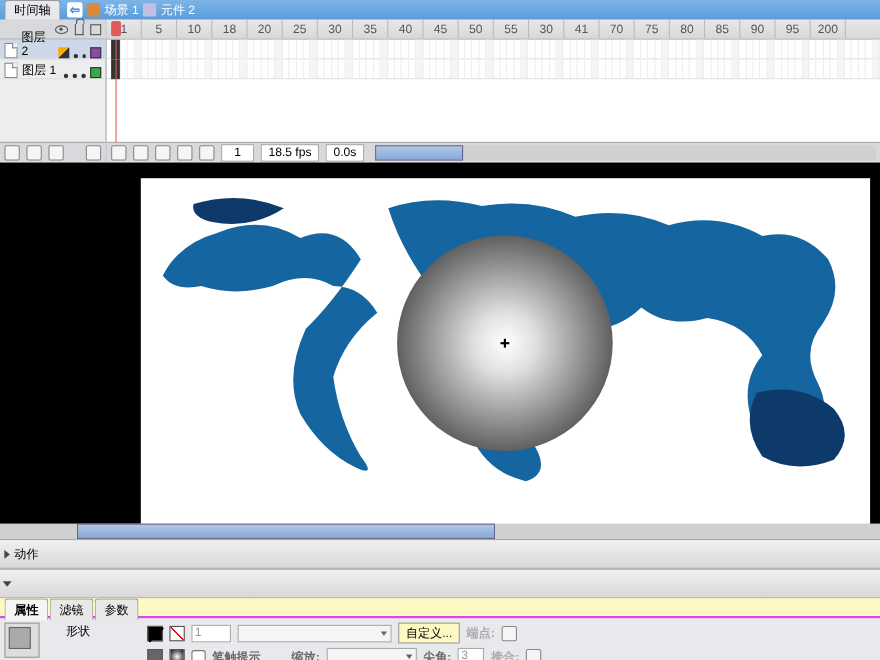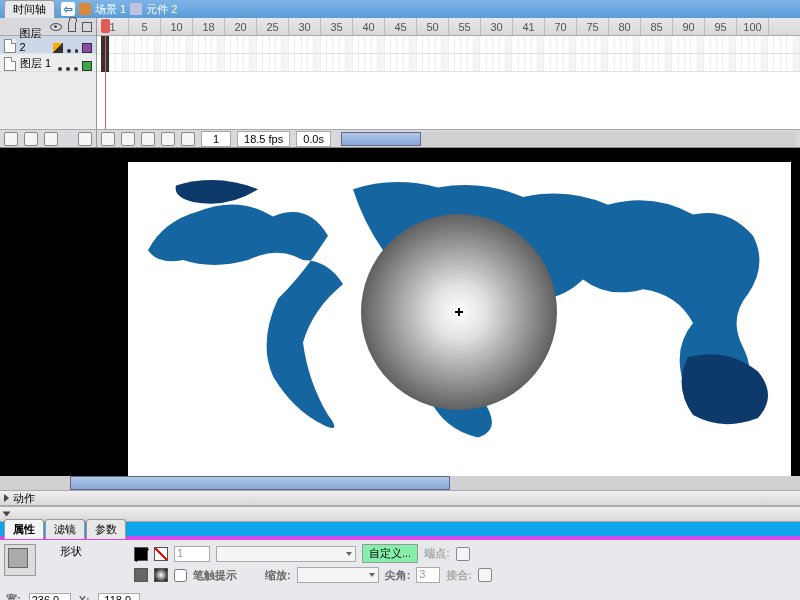--- a/index.html
+++ b/index.html
@@ -43,37 +43,37 @@
 .stage{position:absolute;left:128px;top:14px;width:663px;height:316px;background:#fff;}
 .map-shape{position:absolute;left:0;top:6px;width:100%;height:92%;}
 .sphere{position:absolute;left:233px;top:52px;width:196px;height:196px;border-radius:50%;background:radial-gradient(circle at 50% 50%,#fff 0%,#e0e0e0 20%,#888 55%,#222 95%);}
 .cross{position:absolute;left:50%;top:50%;width:8px;height:8px;transform:translate(-50%,-50%);}
 .cross:before,.cross:after{content:"";position:absolute;background:#000;}
 .cross:before{left:3px;top:0;width:2px;height:8px;}
 .cross:after{left:0;top:3px;width:8px;height:2px;}
 .hscroll{position:absolute;bottom:0;left:0;right:0;height:14px;background:#d0d0d0;display:flex;}
 .hscroll .thumb{margin-left:70px;width:380px;height:100%;background:linear-gradient(#b0c8e8,#88a8d8);border:1px solid #668;}
 .panels{background:#e8e9ed;}
-.panel-hdr{height:16px;background:linear-gradient(#f0f0f0,#d8d8d8);border-top:1px solid #aaa;border-bottom:1px solid #aaa;display:flex;align-items:center;padding:0 4px;gap:4px;}
+.panel-hdr{height:27px;background:linear-gradient(#f0f0f0,#d8d8d8);border-top:1px solid #aaa;border-bottom:1px solid #aaa;display:flex;align-items:center;padding:0 4px;gap:4px;}
 .tri{width:0;height:0;border-left:5px solid #444;border-top:4px solid transparent;border-bottom:4px solid transparent;}
-.tabs{background:#0ea5e9;height:18px;display:flex;align-items:center;padding-left:4px;border-bottom:4px solid #d946ef;}
+.tabs{background:#fef9c3;height:18px;display:flex;align-items:flex-start;padding-left:4px;border-bottom:2px solid #d946ef;}
 .tabs span{padding:2px 8px;border:1px solid #999;border-bottom:none;background:#e8e8e8;margin-right:1px;border-radius:3px 3px 0 0;}
 .tabs span.act{background:#f5f5f5;font-weight:bold;}
 .prop-body{display:flex;height:50px;padding:4px;gap:24px;}
 .shape-icon{width:32px;height:32px;background:#ddd;border:1px solid #999;position:relative;}
 .shape-icon:after{content:"";position:absolute;width:18px;height:18px;background:#aaa;border:1px solid #666;left:3px;top:3px;}
 .prop-col{display:flex;flex-direction:column;gap:4px;}
 .prop-row{display:flex;align-items:center;gap:6px;}
 .ink{width:14px;height:14px;background:#000;border:1px solid #555;}
 .ink.no{background:linear-gradient(45deg,#fff 45%,#f00 45%,#f00 55%,#fff 55%);}
 .ink.grad{background:radial-gradient(#fff,#000);}
 .num-input{width:36px;height:16px;background:#fff;border:1px solid #aaa;padding:0 2px;color:#999;}
 .dd{width:82px;height:16px;background:#f5f5f5;border:1px solid #aaa;position:relative;}
 .dd:after{content:"";position:absolute;right:3px;top:5px;border-left:3px solid transparent;border-right:3px solid transparent;border-top:4px solid #666;}
-.btn-text{padding:1px 6px;background:#86efac;border:1px solid #999;}
+.btn-text{padding:1px 6px;background:#fef9c3;border:1px solid #999;}
 .lbl{color:#666;font-weight:bold;}
 .lbl.dis{color:#aaa;}
 .coord-bar{display:flex;gap:8px;padding:2px 6px;align-items:center;}
 .crd{background:#fff;border:1px solid #aaa;width:42px;padding:0 2px;}
 </style>
 </head>
 <body>
 
 <div class="topbar">
   <div class="tab">时间轴</div>
@@ -132,21 +132,21 @@
         <div class="tick">50</div>
         <div class="tick">55</div>
         <div class="tick">30</div>
         <div class="tick">41</div>
         <div class="tick">70</div>
         <div class="tick">75</div>
         <div class="tick">80</div>
         <div class="tick">85</div>
         <div class="tick">90</div>
         <div class="tick">95</div>
-        <div class="tick">100</div>
+        <div class="tick">200</div>
       </div>
     <div class="frames">
       <div class="frame-row">
           <div class="keyframe"></div>
           <div class="frame"></div>
           <div class="frame"></div>
           <div class="frame"></div>
           <div class="frame"></div>
           <div class="frame five"></div>
           <div class="frame"></div>

